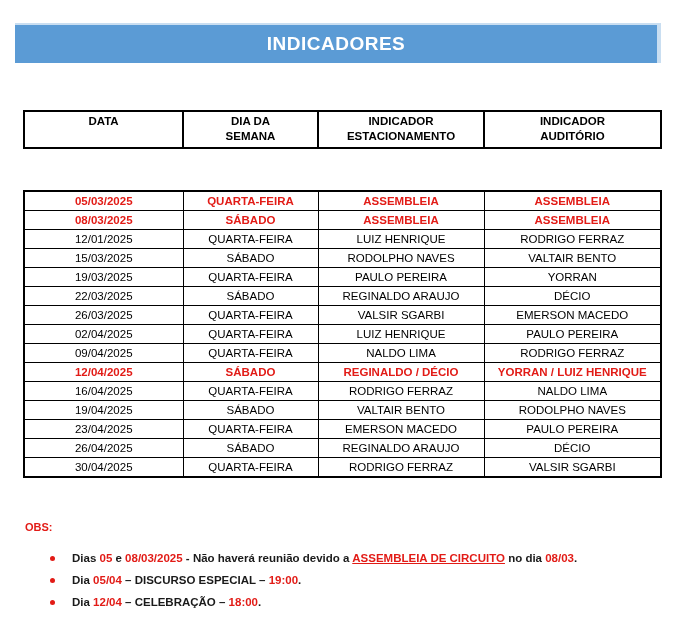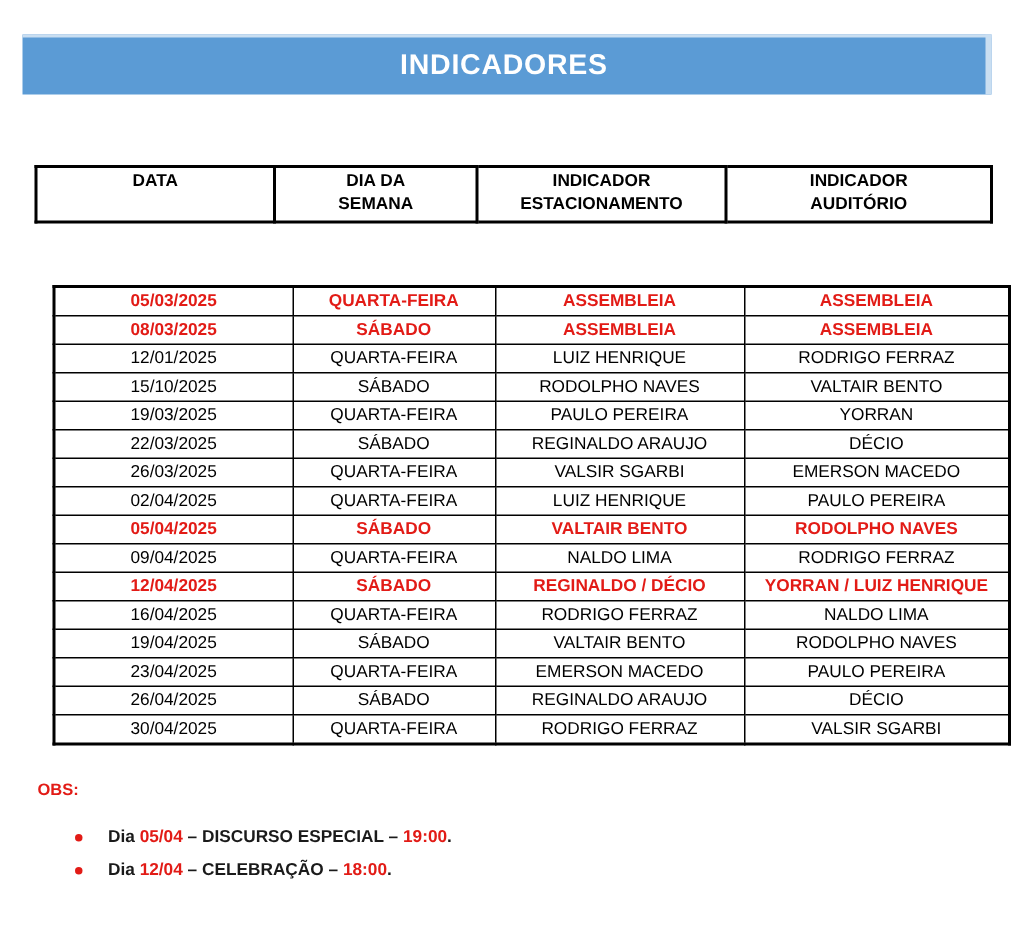--- a/index.html
+++ b/index.html
@@ -39,21 +39,21 @@
   }
   
   table {
     border-collapse: collapse;
     table-layout: fixed;
     position: absolute;
     left: 23px;
     width: 637px;
   }
   .header-table { top: 110px; }
-  .data-table   { top: 190px; margin-left: 12px; }
+  .data-table   { top: 190px; }
   col.c1 { width: 159px; }
   col.c2 { width: 135px; }
   col.c3 { width: 166px; }
   col.c4 { width: 177px; }
   .header-table th {
     border: 2px solid #000000;
     vertical-align: top;
     text-align: center;
     font-size: 11.5px;
     font-weight: bold;
@@ -175,21 +175,21 @@
           <td>ASSEMBLEIA</td>
           <td>ASSEMBLEIA</td>
         </tr>
         <tr>
           <td>12/01/2025</td>
           <td>QUARTA-FEIRA</td>
           <td>LUIZ HENRIQUE</td>
           <td>RODRIGO FERRAZ</td>
         </tr>
         <tr>
-          <td>15/10/2025</td>
+          <td>15/03/2025</td>
           <td>SÁBADO</td>
           <td>RODOLPHO NAVES</td>
           <td>VALTAIR BENTO</td>
         </tr>
         <tr>
           <td>19/03/2025</td>
           <td>QUARTA-FEIRA</td>
           <td>PAULO PEREIRA</td>
           <td>YORRAN</td>
         </tr>
@@ -204,51 +204,45 @@
           <td>QUARTA-FEIRA</td>
           <td>VALSIR SGARBI</td>
           <td>EMERSON MACEDO</td>
         </tr>
         <tr>
           <td>02/04/2025</td>
           <td>QUARTA-FEIRA</td>
           <td>LUIZ HENRIQUE</td>
           <td>PAULO PEREIRA</td>
         </tr>
+        <tr>
+          <td>09/04/2025</td>
+          <td>QUARTA-FEIRA</td>
+          <td>NALDO LIMA</td>
+          <td>RODRIGO FERRAZ</td>
+        </tr>
         <tr class="hl">
-          <td>05/04/2025</td>
+          <td>12/04/2025</td>
+          <td>SÁBADO</td>
+          <td>REGINALDO / DÉCIO</td>
+          <td>YORRAN / LUIZ HENRIQUE</td>
+        </tr>
+        <tr>
+          <td>16/04/2025</td>
+          <td>QUARTA-FEIRA</td>
+          <td>RODRIGO FERRAZ</td>
+          <td>NALDO LIMA</td>
+        </tr>
+        <tr>
+          <td>19/04/2025</td>
           <td>SÁBADO</td>
           <td>VALTAIR BENTO</td>
           <td>RODOLPHO NAVES</td>
         </tr>
         <tr>
-          <td>09/04/2025</td>
-          <td>QUARTA-FEIRA</td>
-          <td>NALDO LIMA</td>
-          <td>RODRIGO FERRAZ</td>
-        </tr>
-        <tr class="hl">
-          <td>12/04/2025</td>
-          <td>SÁBADO</td>
-          <td>REGINALDO / DÉCIO</td>
-          <td>YORRAN / LUIZ HENRIQUE</td>
-        </tr>
-        <tr>
-          <td>16/04/2025</td>
-          <td>QUARTA-FEIRA</td>
-          <td>RODRIGO FERRAZ</td>
-          <td>NALDO LIMA</td>
-        </tr>
-        <tr>
-          <td>19/04/2025</td>
-          <td>SÁBADO</td>
-          <td>VALTAIR BENTO</td>
-          <td>RODOLPHO NAVES</td>
-        </tr>
-        <tr>
           <td>23/04/2025</td>
           <td>QUARTA-FEIRA</td>
           <td>EMERSON MACEDO</td>
           <td>PAULO PEREIRA</td>
         </tr>
         <tr>
           <td>26/04/2025</td>
           <td>SÁBADO</td>
           <td>REGINALDO ARAUJO</td>
           <td>DÉCIO</td>
@@ -258,17 +252,18 @@
           <td>QUARTA-FEIRA</td>
           <td>RODRIGO FERRAZ</td>
           <td>VALSIR SGARBI</td>
         </tr>
       </tbody>
   </table>
 
   <div class="obs-label">OBS:</div>
 
   <ul class="obs-list">
+      <li><span class="dot"></span><span class="blk">Dias </span><span class="red">05</span><span class="blk"> e </span><span class="red">08/03/2025</span><span class="blk"> - Não haverá reunião devido a </span><span class="red u">ASSEMBLEIA DE CIRCUITO</span><span class="blk"> no dia </span><span class="red">08/03</span><span class="blk">.</span></li>
       <li><span class="dot"></span><span class="blk">Dia </span><span class="red">05/04</span><span class="blk"> – DISCURSO ESPECIAL – </span><span class="red">19:00</span><span class="blk">.</span></li>
       <li><span class="dot"></span><span class="blk">Dia </span><span class="red">12/04</span><span class="blk"> – CELEBRAÇÃO – </span><span class="red">18:00</span><span class="blk">.</span></li>
     </ul>
 
 </div>
 
 </body></html>

